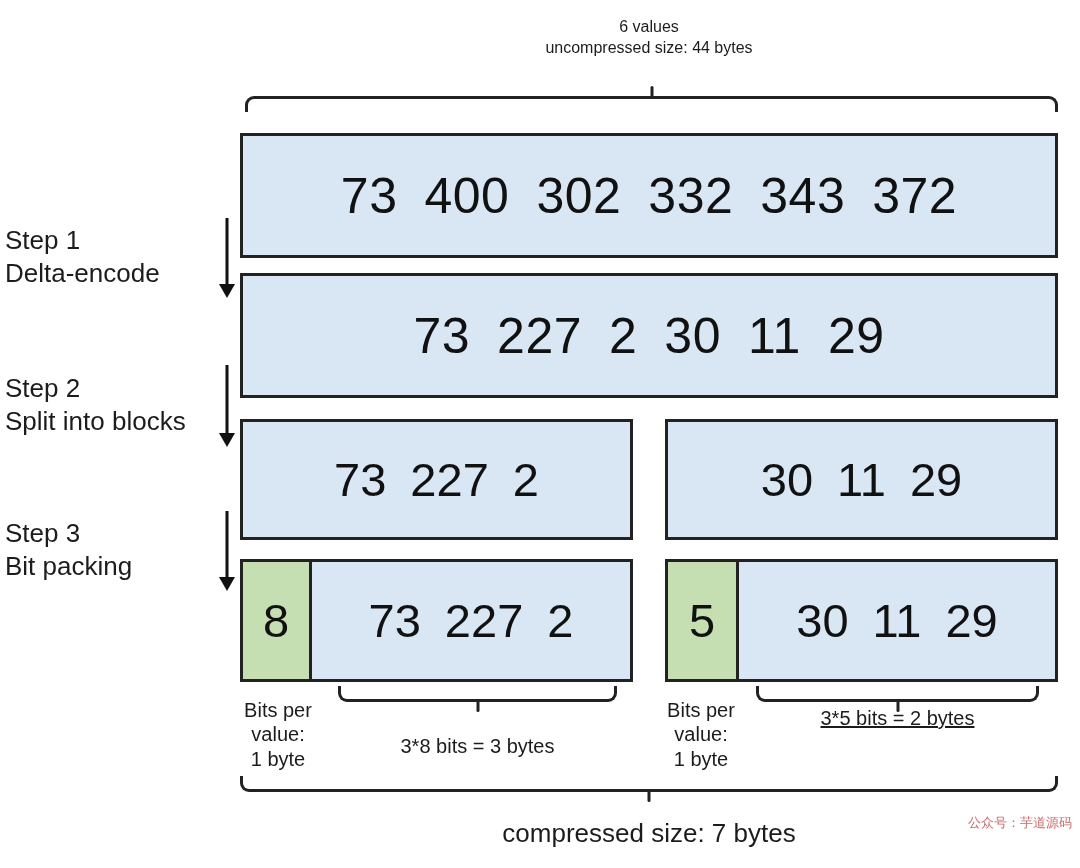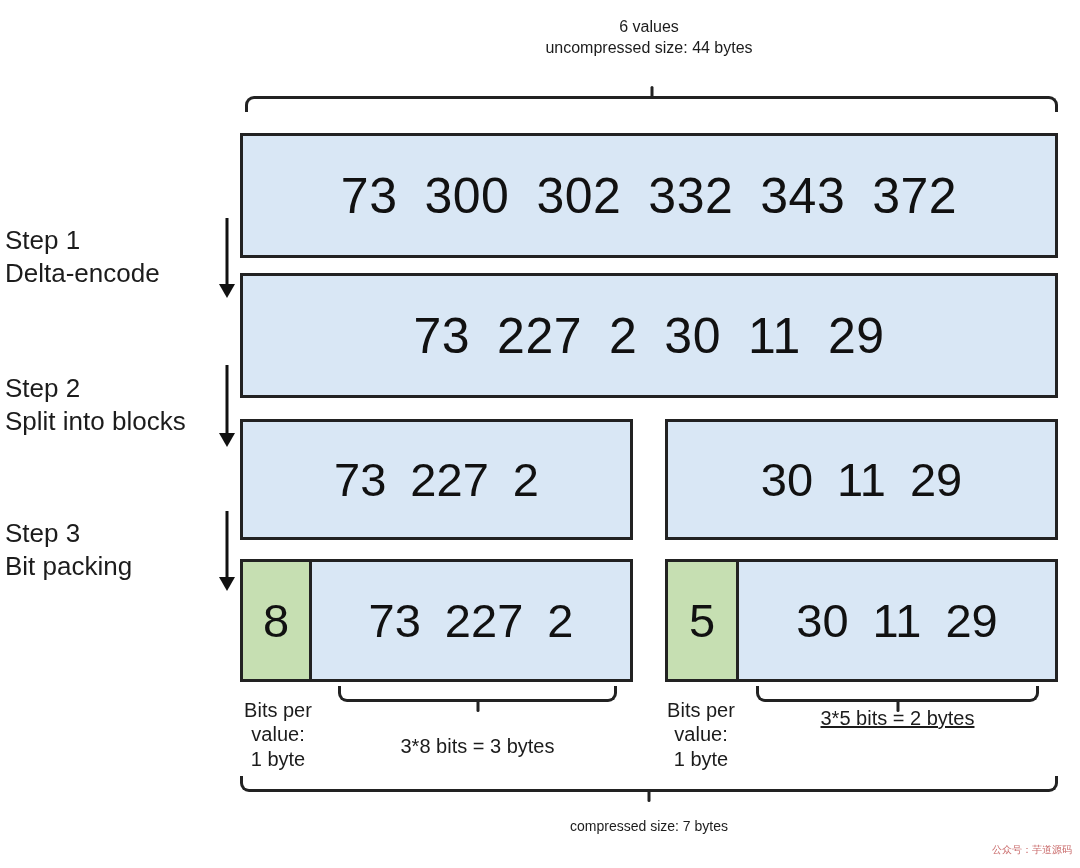--- a/index.html
+++ b/index.html
@@ -16,21 +16,21 @@
     width:1080px; height:868px;
     background:#ffffff;
     overflow:hidden;
   }
   .abs { position:absolute; }
 
   
   .top-caption { left:240px; top:16px; width:818px; text-align:center;
     font-size:16px; line-height:1.32; color:#1c1c1c; }
   .bottom-caption { left:240px; top:818px; width:818px; text-align:center;
-    font-size:14px; color:#1c1c1c; }
+    font-size:26px; color:#1c1c1c; }
 
   
   .brace { position:absolute; }
   .brace-top {
     border-top:3px solid var(--line);
     border-left:3px solid var(--line);
     border-right:3px solid var(--line);
     border-radius:9px 9px 0 0;
     height:16px;
   }
@@ -78,38 +78,38 @@
     top:0; bottom:11px; width:3px; background:#111; }
   .arrow .head { position:absolute; bottom:0; left:50%; transform:translateX(-50%);
     width:0; height:0;
     border-left:8px solid transparent; border-right:8px solid transparent;
     border-top:14px solid #111; }
 
   
   .bits-label { text-align:center; font-size:20px; line-height:1.22; color:#1c1c1c; }
   .size-label { text-align:center; font-size:20px; color:#1c1c1c; }
 
-  .watermark { right:8px; top:843px; font-size:10px; color:var(--wm); }
+  .watermark { right:8px; top:814px; font-size:13px; color:var(--wm); }
 </style>
 </head>
 <body>
 
 <div class="canvas">
 
   <div class="abs top-caption">
     <div>6 values</div>
     <div>uncompressed size: 44 bytes</div>
   </div>
 
   <div class="brace brace-top" style="left:245px; top:96px; width:813px;"></div>
 
   <div class="abs vbox" style="left:240px; top:133px; width:818px; height:125px;">
     <div class="vals vals-lg">
       <span>73</span>
-      <span>300</span>
+      <span>400</span>
       <span>302</span>
       <span>332</span>
       <span>343</span>
       <span>372</span>
     </div>
   </div>
 
   <div class="abs step" style="top:224px;">
     <div>Step 1</div>
     <div>Delta-encode</div>

